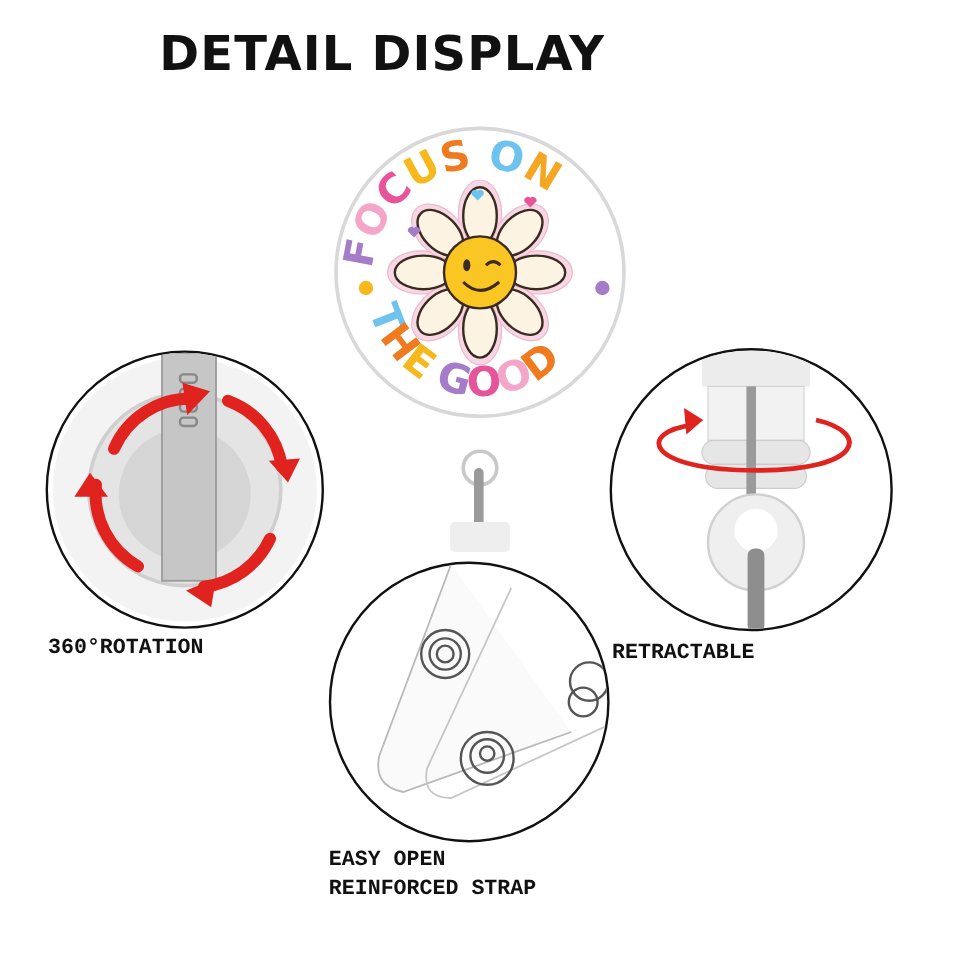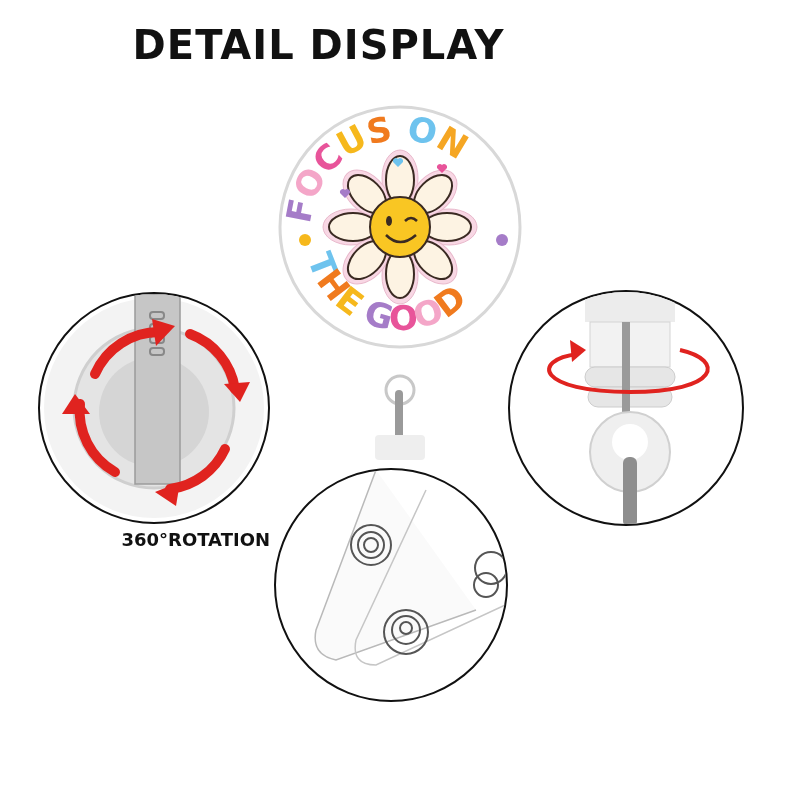--- a/index.html
+++ b/index.html
@@ -1,18 +1,18 @@
 <!DOCTYPE html>
 <html><head>
 <meta charset="utf-8">
 <style>
   html, body { margin:0; padding:0; background:#ffffff; }
   body { width:800px; height:800px; position:relative; overflow:hidden; font-family:"DejaVu Sans", sans-serif; }
   .title { position:absolute; left:0; top:22px; width:637px; text-align:center; font-size:40px; font-weight:bold; color:#111; letter-spacing:1px; }
-  .label { position:absolute; text-align:right; font-weight:bold; color:#111; font-size:18px; line-height:24px; }
+  .label { position:absolute; text-align:left; font-weight:bold; color:#111; font-size:18px; line-height:24px;font-family:Liberation Mono, monospace; }
   .circle { position:absolute; border:2px solid #111; border-radius:50%; background:#fff; overflow:hidden; }
   svg { display:block; }
   .abs { position:absolute; }
 </style>
 </head>
 <body>
 
 <div class="title">DETAIL DISPLAY</div>
 
 <div class="abs" style="left:270px;top:95px;width:260px;height:260px;">
@@ -122,32 +122,35 @@
     <circle cx="120" cy="160" r="40" fill="#efefef" stroke="#d0d0d0" stroke-width="2"></circle>
     <circle cx="120" cy="150" r="18" fill="#fff"></circle>
     <rect x="113" y="165" width="14" height="70" rx="6" fill="#8e8e8e"></rect>
     <g fill="none" stroke="#e0231f" stroke-width="4">
       <path d="M68,62 C20,68 28,100 120,100 C210,100 215,68 170,58"></path>
     </g>
     <polygon points="76,58 60,48 62,70" fill="#e0231f"></polygon>
   </svg>
 </div>
 <div class="label" style="left:510px;top:532px;width:232px;">
+  <div>RETRACTABLE</div>
 </div>
 
 <div class="circle" style="left:274px;top:468px;width:230px;height:230px;">
   <svg width="230" height="230" viewBox="0 0 230 230">
     <path d="M100,0 L40,160 Q35,185 60,190 L200,140" fill="#fafafa" stroke="#b9b9b9" stroke-width="1.5"></path>
     <path d="M150,20 L80,170 Q75,195 100,195 L240,130" fill="none" stroke="#c6c6c6" stroke-width="1.5"></path>
     <g fill="none" stroke="#555" stroke-width="2">
       <circle cx="95" cy="75" r="20"></circle>
         <circle cx="95" cy="75" r="13"></circle>
         <circle cx="95" cy="75" r="7"></circle>
       <circle cx="130" cy="162" r="22"></circle>
         <circle cx="130" cy="160" r="14"></circle>
         <circle cx="130" cy="158" r="6"></circle>
       <circle cx="210" cy="115" r="12"></circle>
         <circle cx="215" cy="98" r="16"></circle>
     </g>
   </svg>
 </div>
 <div class="label" style="left:274px;top:705px;width:230px;">
+  <div>EASY OPEN</div>
+  <div>REINFORCED STRAP</div>
 </div>
 
 </body></html>

